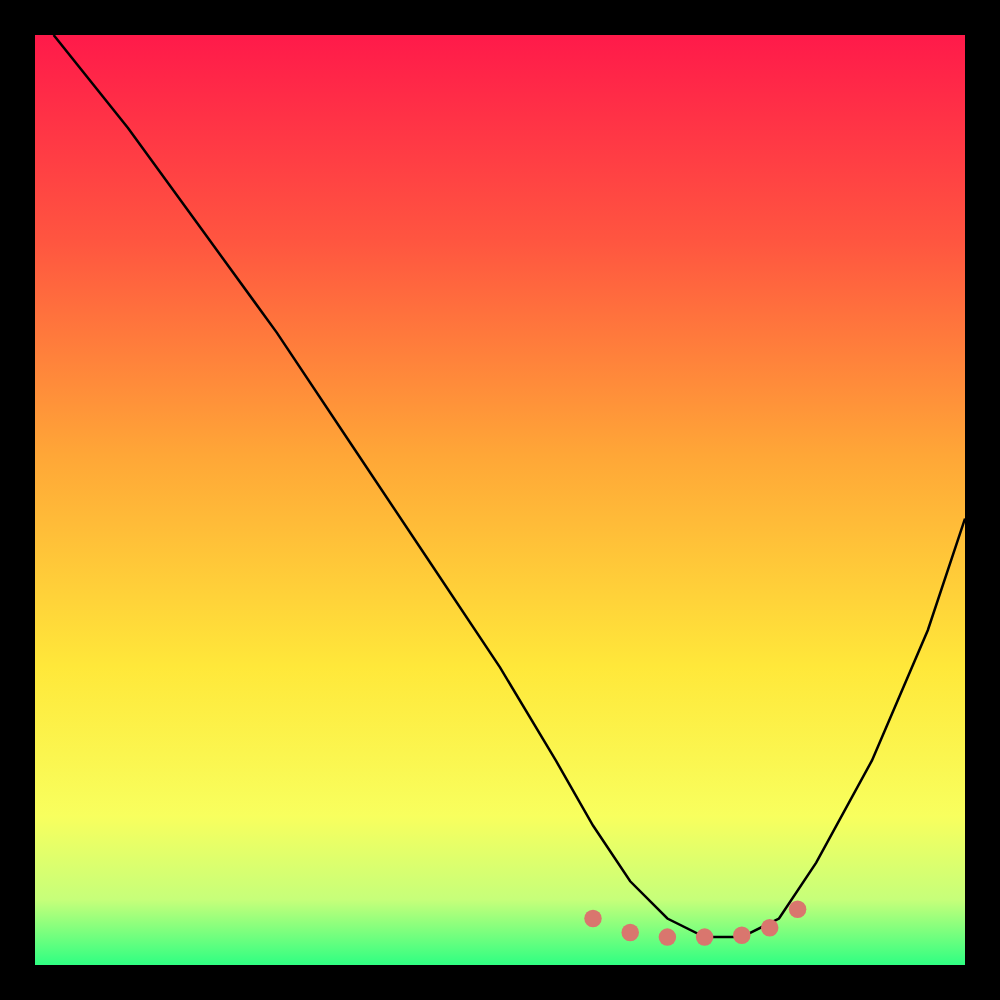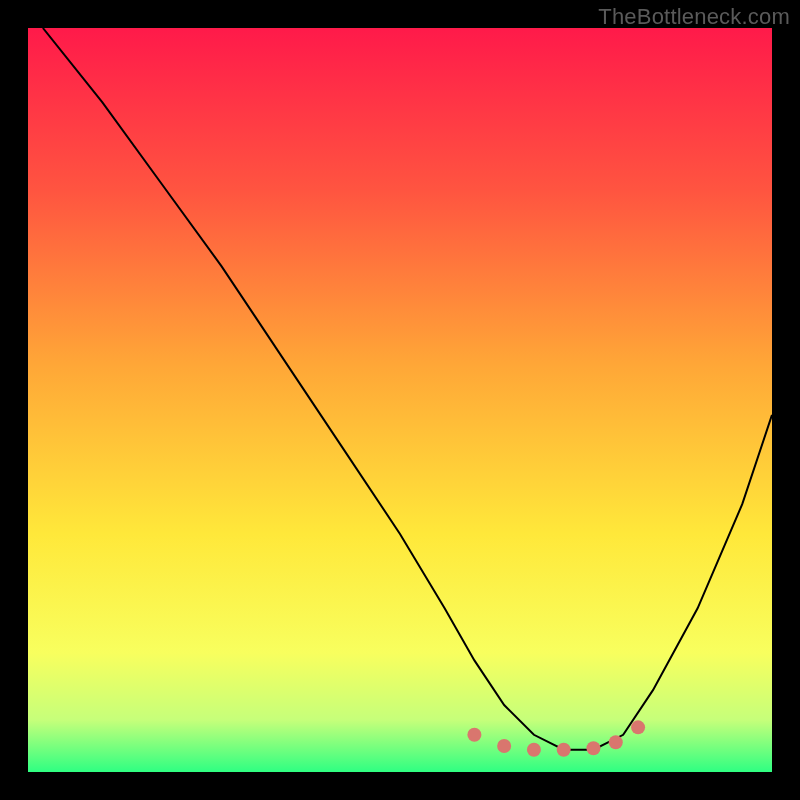--- a/index.html
+++ b/index.html
@@ -38,21 +38,20 @@
   .plot svg {
     display: block;
     width: 744px;
     height: 744px;
   }
 </style>
 </head>
 <body>
 
 <div class="frame">
-  <div class="watermark">TheBottleneck.com</div>
   <div class="plot">
     <svg viewBox="0 0 744 744">
       <defs>
         <linearGradient id="bg-grad" x1="0" y1="0" x2="0" y2="1">
         <stop offset="0.0%" stop-color="#ff1a4a"></stop>
             <stop offset="22.0%" stop-color="#ff5540"></stop>
             <stop offset="45.0%" stop-color="#ffa637"></stop>
             <stop offset="68.0%" stop-color="#ffe83a"></stop>
             <stop offset="84.0%" stop-color="#f8ff5e"></stop>
             <stop offset="93.0%" stop-color="#c6ff7a"></stop>

